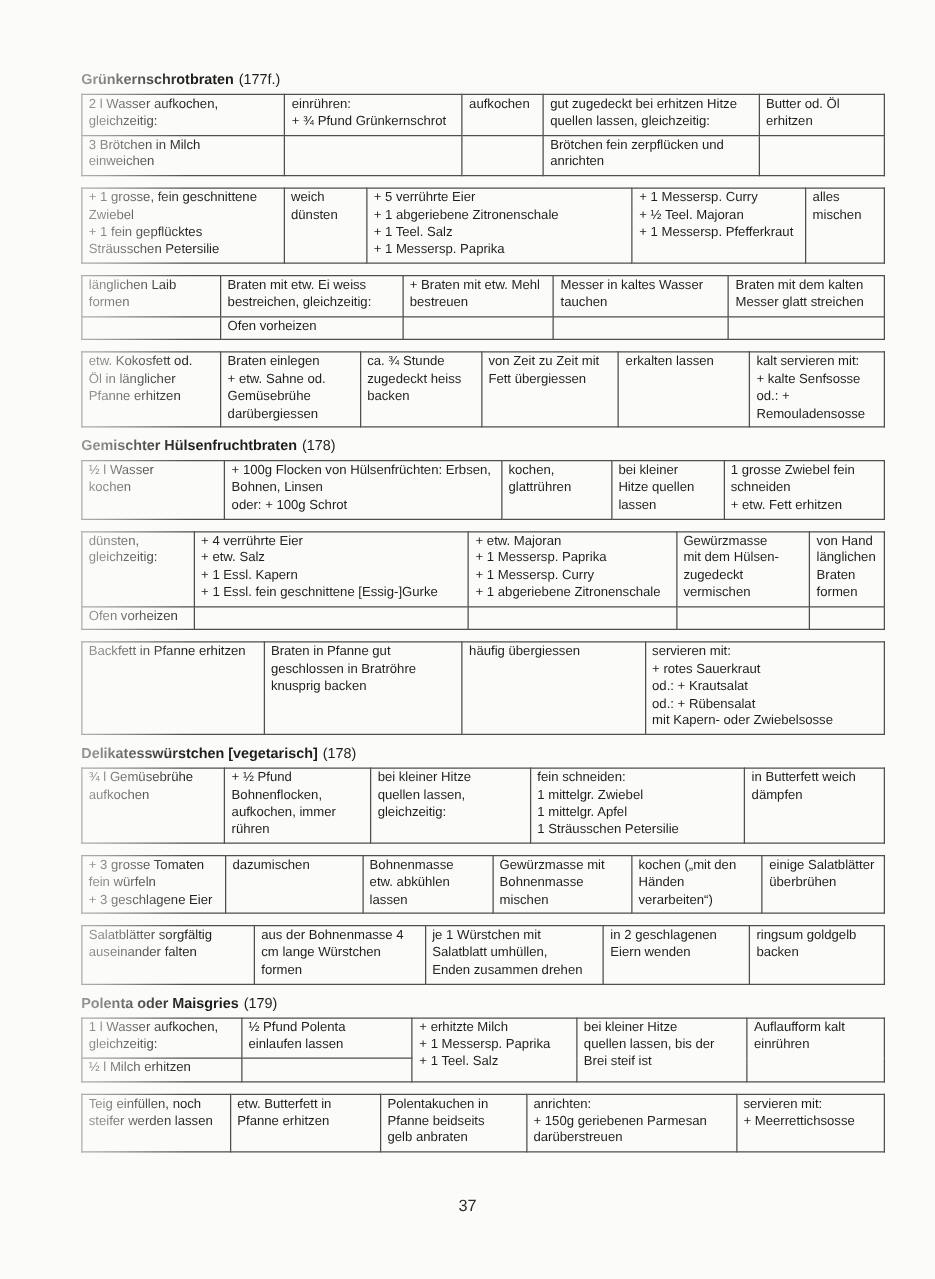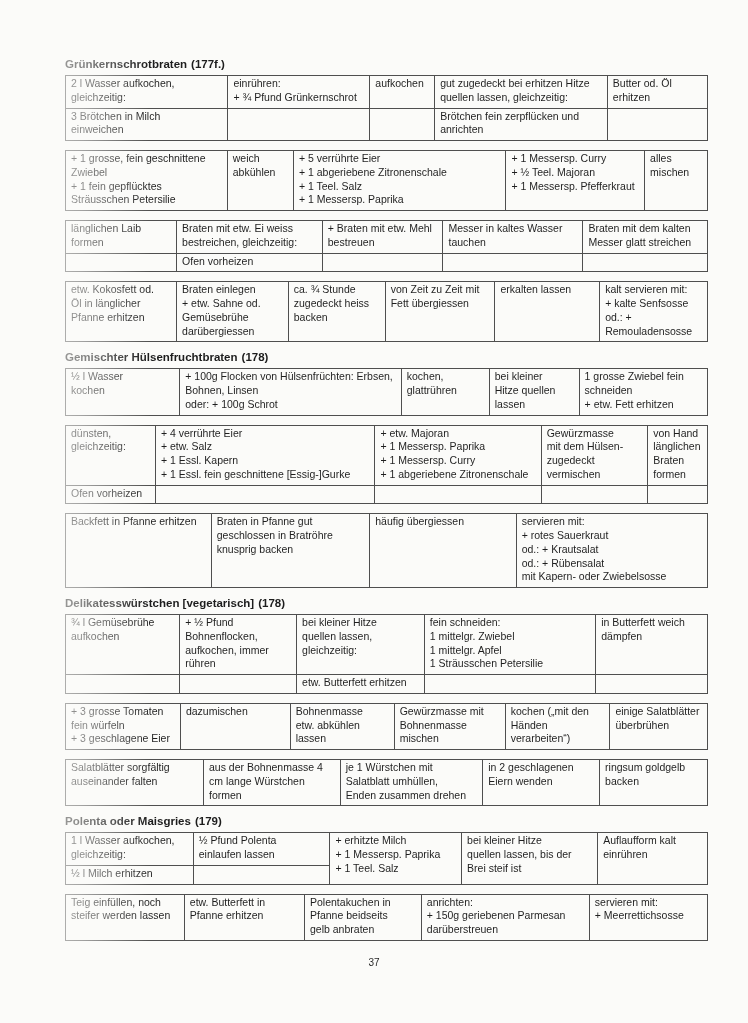--- a/index.html
+++ b/index.html
@@ -8,38 +8,38 @@
     background:#fbfbf9;
     font-family:"Liberation Sans","DejaVu Sans",sans-serif;
     color:#222;
     -webkit-font-smoothing:antialiased;
   }
   .content{position:absolute;left:65px;top:58px;width:643px;}
   section{margin-top:9px;}
   section:first-child{margin-top:0;}
   h2{font-size:11.5px;font-weight:normal;margin:0 0 5px 0;color:#1d1d1d;white-space:nowrap;}
   .sec-name{font-weight:bold;}
-  .sec-ref{margin-left:4px;font-weight:bold;}
+  .sec-ref{margin-left:4px;font-weight:normal;}
   table{
     width:100%;border-collapse:collapse;table-layout:fixed;
     margin:0 0 9px 0;background:transparent;
   }
   td{
     border:1px solid #4f4f4f;
     vertical-align:top;
     padding:1px 4px 3px 5px;
     font-size:10.5px;
     line-height:1.31;
     white-space:pre-line;
     overflow:hidden;
     color:#1f1f1f;
   }
   .page-number{
     position:absolute;left:0;top:957px;width:748px;
-    text-align:center;font-size:10px;color:#2a2a2a;
+    text-align:center;font-size:13px;color:#2a2a2a;
   }
   
   .left-fade{
     position:absolute;left:0;top:0;width:150px;height:100%;
     background:linear-gradient(to right,
       rgba(251,251,249,0.80) 0%,
       rgba(251,251,249,0.48) 55%,
       rgba(251,251,249,0) 100%);
     pointer-events:none;
   }
@@ -90,21 +90,21 @@
             <col style="width: 21.6%;">
             <col style="width: 9.8%;">
           </colgroup>
           <tbody>
             <tr>
               <td>+ 1 grosse, fein geschnittene
 Zwiebel
 + 1 fein gepflücktes
 Sträusschen Petersilie</td>
               <td>weich
-abkühlen</td>
+dünsten</td>
               <td>+ 5 verrührte Eier
 + 1 abgeriebene Zitronenschale
 + 1 Teel. Salz
 + 1 Messersp. Paprika</td>
               <td>+ 1 Messersp. Curry
 + ½ Teel. Majoran
 + 1 Messersp. Pfefferkraut</td>
               <td>alles
 mischen</td>
             </tr>
@@ -282,27 +282,20 @@
               <td>bei kleiner Hitze
 quellen lassen,
 gleichzeitig:</td>
               <td>fein schneiden:
 1 mittelgr. Zwiebel
 1 mittelgr. Apfel
 1 Sträusschen Petersilie</td>
               <td>in Butterfett weich
 dämpfen</td>
             </tr>
-            <tr>
-              <td></td>
-              <td></td>
-              <td>etw. Butterfett erhitzen</td>
-              <td></td>
-              <td></td>
-            </tr>
           </tbody>
         </table>
         <table>
           <colgroup>
             <col style="width: 17.9%;">
             <col style="width: 17.1%;">
             <col style="width: 16.2%;">
             <col style="width: 17.3%;">
             <col style="width: 16.3%;">
             <col style="width: 15.2%;">

